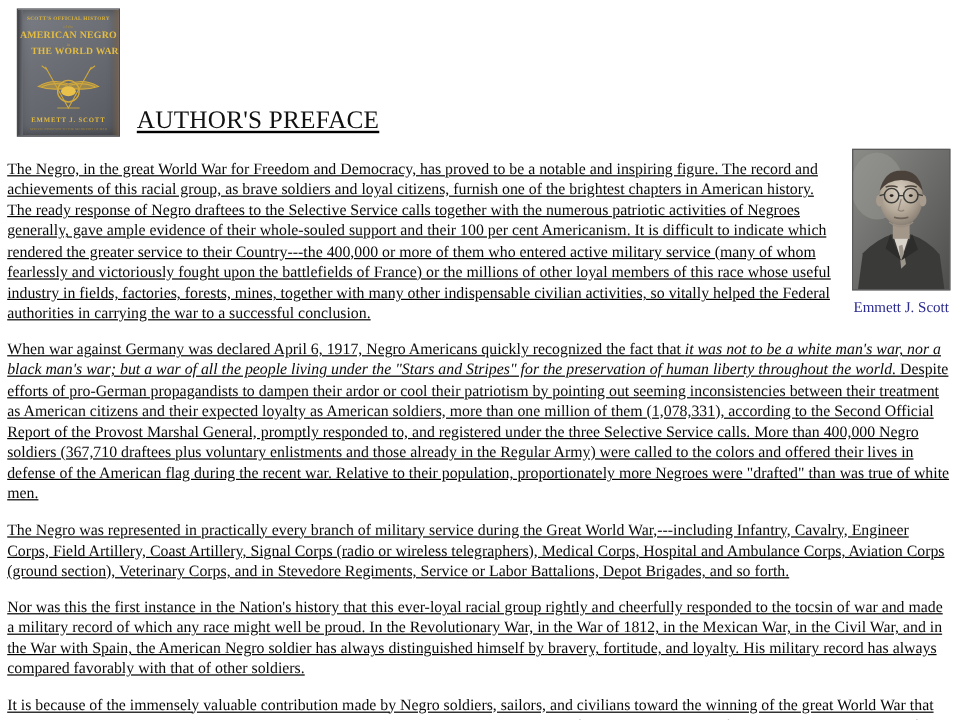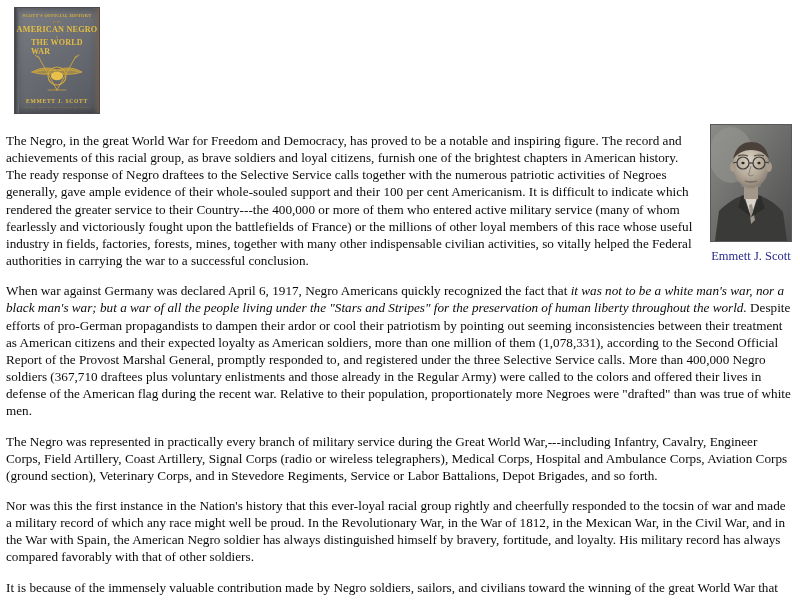--- a/index.html
+++ b/index.html
@@ -15,20 +15,21 @@
     font-family: "Liberation Serif", "DejaVu Serif", serif;
     color: #000000;
     position: relative;
   }
 
   .page {
     position: relative;
     width: 800px;
     height: 493px;
     box-sizing: border-box;
+    text-decoration: underline;
   }
 
   
   .book-cover {
     float: left;
     width: 84px;
     height: 105px;
     margin: 7px 14px 2px 14px;
     position: relative;
     background: linear-gradient(145deg, #7b7e84 0%, #6d7076 35%, #61646b 70%, #55585e 100%);
@@ -78,22 +79,22 @@
   }
   .cover-of {
     position: absolute;
     top: 26.5px; left: 0; right: 0;
     text-align: center;
     font-size: 3.4px;
     color: #c79e36;
   }
   .cover-title-2 {
     position: absolute;
-    top: 30px; left: 16px; right: 0;
-    text-align: left;
+    top: 30px; left: 4px; right: 0;
+    text-align: right;
     font-size: 8px;
     color: #e5bd43;
     font-weight: bold;
     letter-spacing: 0.2px;
     font-variant: small-caps;
   }
   .cover-emblem {
     position: absolute;
     top: 44px; left: 50%;
     transform: translateX(-50%);
@@ -202,20 +203,21 @@
         <circle cx="31" cy="24" r="9" stroke="#d2a93c" stroke-width="1.1"></circle>
         <ellipse cx="31" cy="24" rx="6.2" ry="4.2" fill="#e8c04a" stroke="none"></ellipse>
         <line x1="22" y1="38" x2="40" y2="38" stroke-width="0.7"></line>
       </g>
     </svg>
 
     <div class="cover-author">EMMETT J. SCOTT</div>
     <div class="cover-author-sub">SPECIAL ASSISTANT TO THE SECRETARY OF WAR</div>
   </div>
 
+  <h1 class="preface-heading">AUTHOR'S PREFACE</h1>
 
   <div class="clearfix"></div>
 
   <div class="portrait-figure">
     <div class="portrait-frame">
       <svg viewBox="0 0 80 116" width="80" height="116" preserveAspectRatio="none">
         <defs>
           <linearGradient id="bgGrad" x1="0" y1="0" x2="1" y2="1">
             <stop offset="0%" stop-color="#8b8b88"></stop>
             <stop offset="45%" stop-color="#6f6f6d"></stop>

